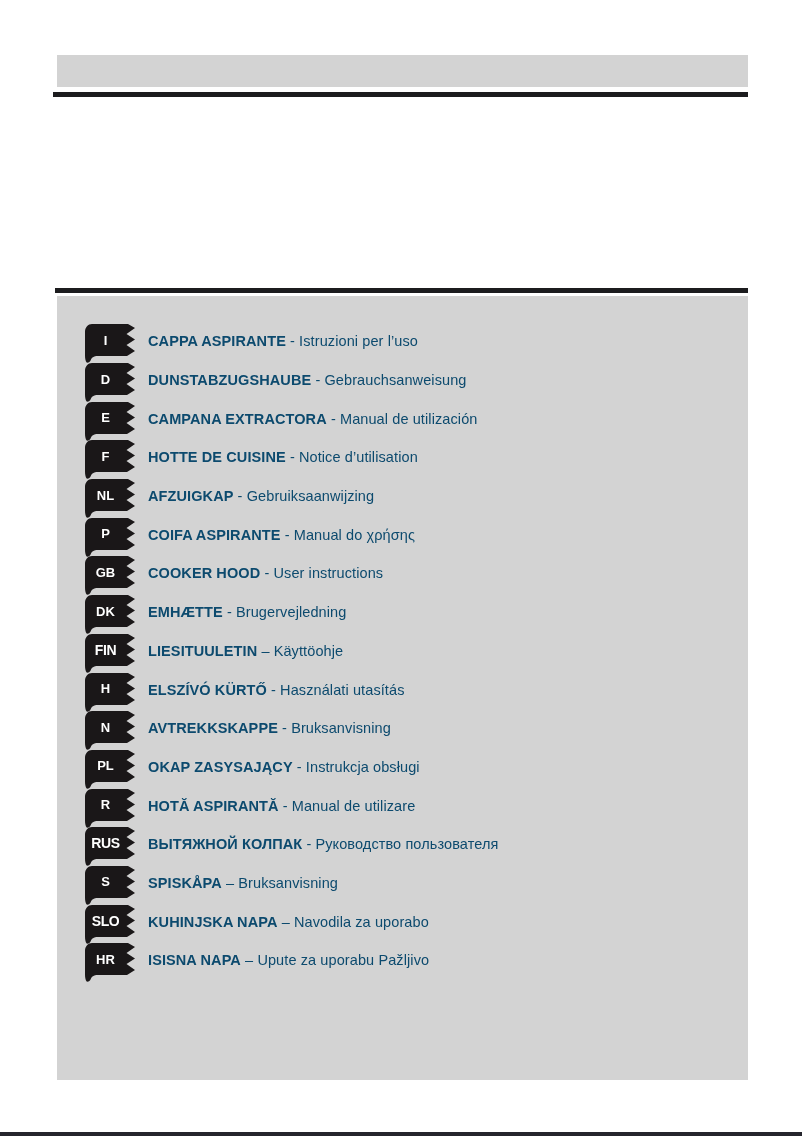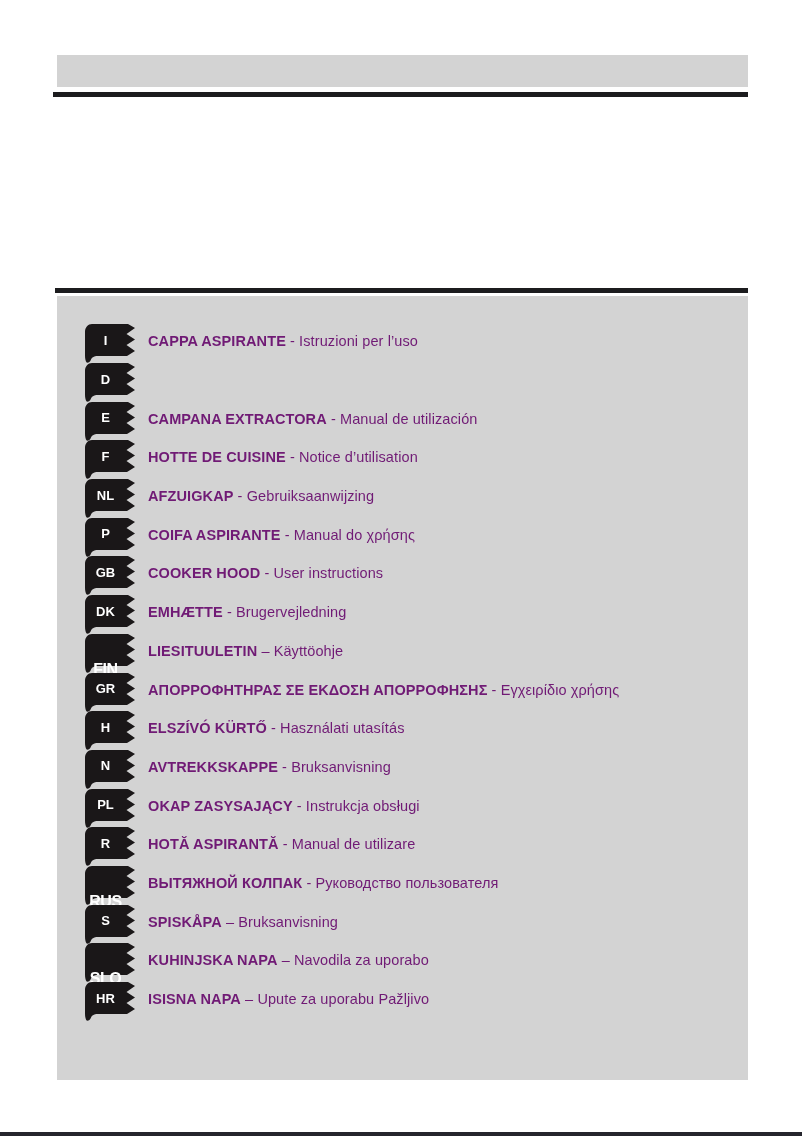--- a/index.html
+++ b/index.html
@@ -48,26 +48,26 @@
   .tag svg { position: absolute; left: 0; top: 0; width: 56px; height: 40px; display: block; }
   .code {
     position: absolute; left: 3px; top: 2px;
     width: 43px; height: 30px;
     display: flex; align-items: center; justify-content: center;
     color: #ffffff;
     font-weight: bold;
     font-size: 13px;
     line-height: 1;
   }
-  .code.small { font-size: 16px; letter-spacing: -0.4px; margin-top: 20px; }
+  .code.small { font-size: 14px; letter-spacing: -0.4px; }
 
   .label {
     margin-left: 11px;
     font-size: 14.5px;
-    color: #701a75;
+    color: #0c4a6e;
     white-space: nowrap;
     letter-spacing: 0.1px;
   }
   .label .name { font-weight: bold; }
 
   .footer-rule {
     position: absolute; left: 0; top: 1132px;
     width: 802px; height: 4px;
     background: #25252d;
   }
@@ -101,20 +101,23 @@
     <span class="tag">
       <svg viewBox="0 0 56 40" aria-hidden="true">
         <path class="ribbon-path" d="M11 1 H47 L54 5 L45.5 11 L54 16.5 L45.5 22 L54 28 L46 33 H17
                  C12.5 33 10.5 34.8 9.8 37
                  C9.2 38.9 7.4 39.9 5.6 39.6
                  C4.5 38 4 35.5 4 32.5
                  V9 C4 4.5 7.1 1 11 1 Z" fill="#1a1718"></path>
       </svg>
       <span class="code">D</span>
     </span>
+    <span class="label">
+      <span class="name">DUNSTABZUGSHAUBE</span><span class="sep"> - </span><span class="desc">Gebrauchsanweisung</span>
+    </span>
   </div>
 
   <div class="lang-row">
     <span class="tag">
       <svg viewBox="0 0 56 40" aria-hidden="true">
         <path class="ribbon-path" d="M11 1 H47 L54 5 L45.5 11 L54 16.5 L45.5 22 L54 28 L46 33 H17
                  C12.5 33 10.5 34.8 9.8 37
                  C9.2 38.9 7.4 39.9 5.6 39.6
                  C4.5 38 4 35.5 4 32.5
                  V9 C4 4.5 7.1 1 11 1 Z" fill="#1a1718"></path>
@@ -216,35 +219,20 @@
                  C4.5 38 4 35.5 4 32.5
                  V9 C4 4.5 7.1 1 11 1 Z" fill="#1a1718"></path>
       </svg>
       <span class="code small">FIN</span>
     </span>
     <span class="label">
       <span class="name">LIESITUULETIN</span><span class="sep"> – </span><span class="desc">Käyttöohje</span>
     </span>
   </div>
 
-  <div class="lang-row">
-    <span class="tag">
-      <svg viewBox="0 0 56 40" aria-hidden="true">
-        <path class="ribbon-path" d="M11 1 H47 L54 5 L45.5 11 L54 16.5 L45.5 22 L54 28 L46 33 H17
-                 C12.5 33 10.5 34.8 9.8 37
-                 C9.2 38.9 7.4 39.9 5.6 39.6
-                 C4.5 38 4 35.5 4 32.5
-                 V9 C4 4.5 7.1 1 11 1 Z" fill="#1a1718"></path>
-      </svg>
-      <span class="code">GR</span>
-    </span>
-    <span class="label">
-      <span class="name">ΑΠΟΡΡΟΦΗΤΗΡΑΣ ΣΕ ΕΚΔΟΣΗ ΑΠΟΡΡΟΦΗΣΗΣ</span><span class="sep"> - </span><span class="desc">Εγχειρίδιο χρήσης</span>
-    </span>
-  </div>
 
   <div class="lang-row">
     <span class="tag">
       <svg viewBox="0 0 56 40" aria-hidden="true">
         <path class="ribbon-path" d="M11 1 H47 L54 5 L45.5 11 L54 16.5 L45.5 22 L54 28 L46 33 H17
                  C12.5 33 10.5 34.8 9.8 37
                  C9.2 38.9 7.4 39.9 5.6 39.6
                  C4.5 38 4 35.5 4 32.5
                  V9 C4 4.5 7.1 1 11 1 Z" fill="#1a1718"></path>
       </svg>

